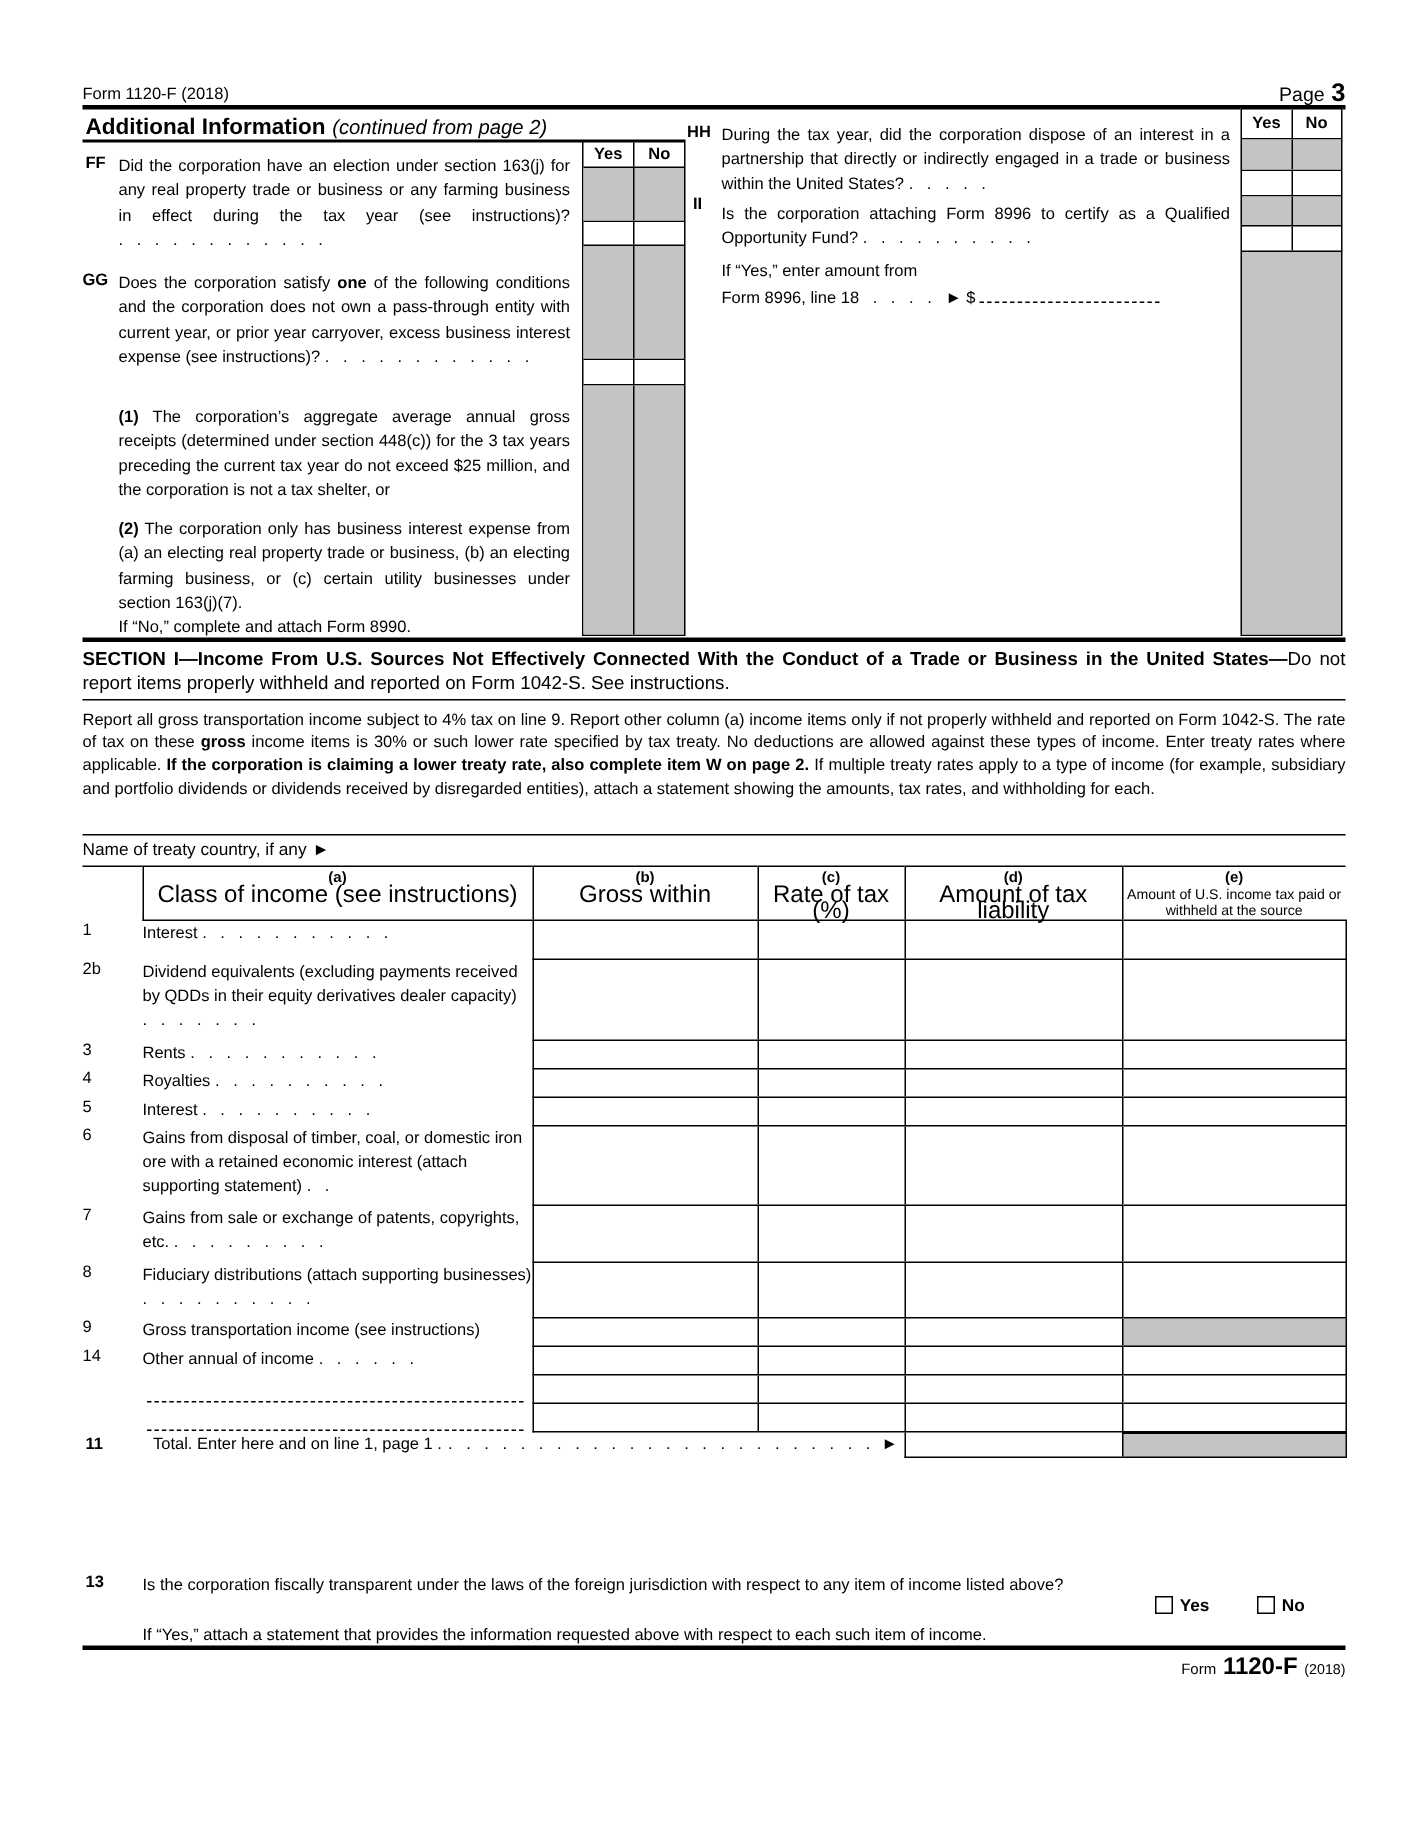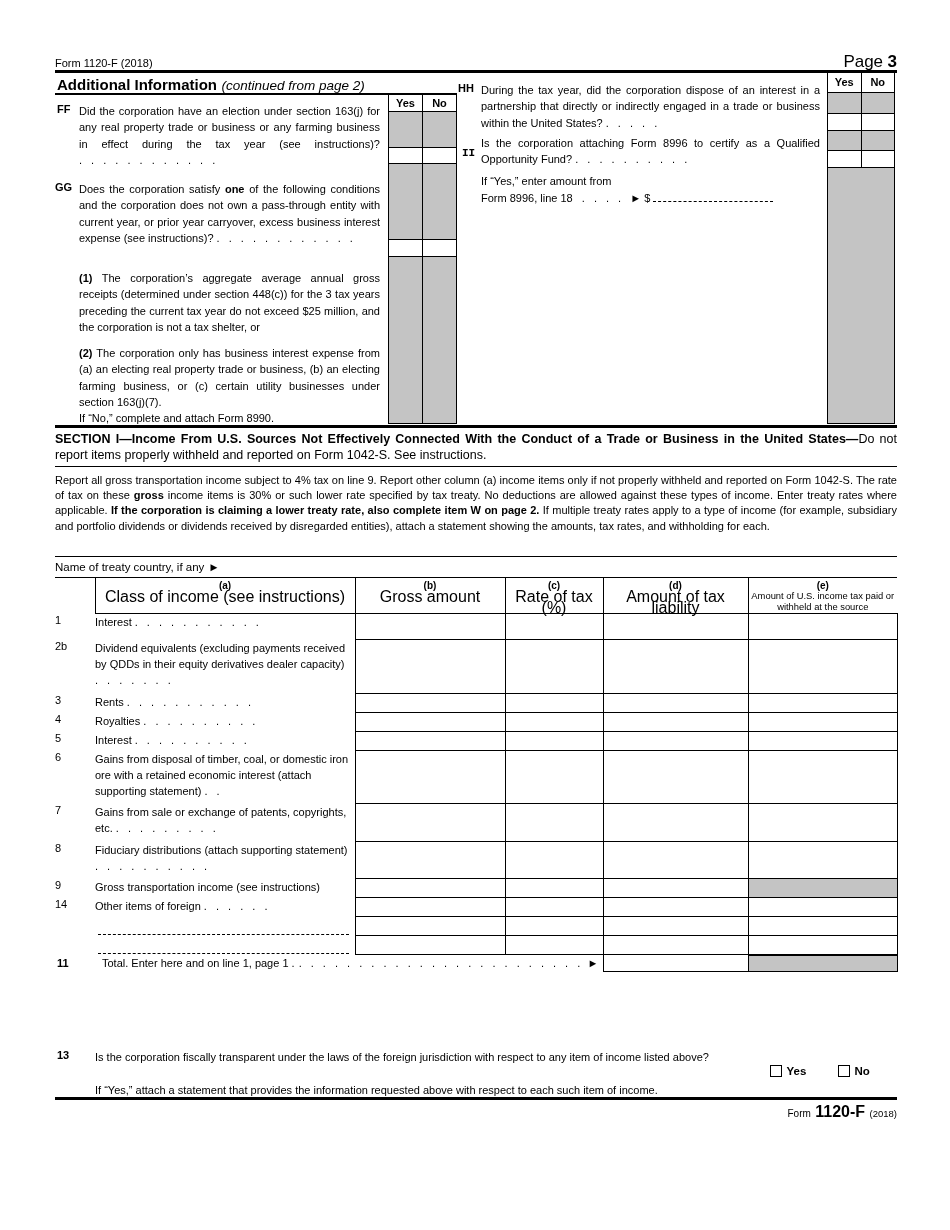--- a/index.html
+++ b/index.html
@@ -8,21 +8,21 @@
     width:950px; height:1230px; position:relative; overflow:hidden;
     font-family:"Liberation Sans", sans-serif; color:#000;
   }
   .abs { position:absolute; }
   .b { font-weight:bold; }
   .just { text-align:justify; }
   .dots { word-spacing:6px; white-space:nowrap; }
 
   
   .formid { font-size:11px; }
-  .pageno-word { font-size:17px; }
+  .pageno-word { font-size:13px; }
   .pageno-num { font-size:17px; font-weight:bold; }
   .rule-thick { background:#000; }
   .footer-form { font-size:10px; }
   .footer-num { font-size:16px; font-weight:bold; }
   .footer-year { font-size:9.5px; }
 
   
   .ai-title { font-size:15px; font-weight:bold; }
   .ai-sub { font-size:13.5px; font-style:italic; font-weight:normal; }
   .qnum { font-size:11px; font-weight:bold; }
@@ -124,21 +124,21 @@
     </div>
   <div class="yn-seg">
       <div class="yn-cell shade"></div>
       <div class="yn-cell shade"></div>
     </div>
 </div>
 
 <div class="abs qnum" style="left:458px; top:82px;">HH</div>
 <div class="abs qtext just" style="left:481px; top:82px; width:339px;"><span>During the tax year, did the corporation dispose of an interest in a partnership that directly or indirectly engaged in a trade or business within the United States?</span> <span class="dots">. . . . .</span></div>
 
-<div class="abs qnum" style="left:462px; top:147px;font-family:Liberation Mono, monospace;">II</div>
+<div class="abs qnum" style="left:462px; top:130px;">II</div>
 <div class="abs qtext just" style="left:481px; top:135px; width:339px;"><span>Is the corporation attaching Form 8996 to certify as a Qualified Opportunity Fund?</span> <span class="dots">. . . . . . . . . .</span></div>
 
 <div class="abs qtext" style="left:481px; top:173px; width:340px;">If “Yes,” enter amount from</div>
 <div class="abs qtext" style="left:481px; top:189px; width:340px;">
   <span>Form 8996, line 18</span>
   <span class="dots" style="padding:0 6px;">. . . .</span>
   <span class="b">►</span>
   <span>$</span>
   <span class="amount-dash" style="width:120px; height:13px;"></span>
 </div>
@@ -193,21 +193,21 @@
     </colgroup>
   <thead>
     <tr style="height:35px;">
         <th class="hnum"></th>
         <th class="hcol">
           <div class="tag">(a)</div>
           <div class="clab">Class of income (see instructions)</div>
         </th>
         <th class="hcol">
           <div class="tag">(b)</div>
-          <div class="clab">Gross amount</div>
+          <div class="clab">Gross within</div>
         </th>
         <th class="hcol">
           <div class="tag">(c)</div>
           <div class="clab">Rate of tax (%)</div>
         </th>
         <th class="hcol">
           <div class="tag">(d)</div>
           <div class="clab">Amount of tax liability</div>
         </th>
         <th class="hcol he ecell">
@@ -268,37 +268,37 @@
       <tr style="height: 38px;">
         <td class="num">7</td>
         <td class="lab"><span>Gains from sale or exchange of patents, copyrights, etc.</span> <span class="dots">. . . . . . . . .</span></td>
         <td class="cell"></td>
         <td class="cell"></td>
         <td class="cell"></td>
         <td class="cell ecell"></td>
       </tr>
       <tr style="height: 37px;">
         <td class="num">8</td>
-        <td class="lab"><span>Fiduciary distributions (attach supporting statement)</span> <span class="dots">. . . . . . . . . .</span></td>
+        <td class="lab"><span>Fiduciary distributions (attach supporting businesses)</span> <span class="dots">. . . . . . . . . .</span></td>
         <td class="cell"></td>
         <td class="cell"></td>
         <td class="cell"></td>
         <td class="cell ecell"></td>
       </tr>
       <tr style="height: 19px;">
         <td class="num">9</td>
         <td class="lab"><span>Gross transportation income (see instructions)</span></td>
         <td class="cell"></td>
         <td class="cell"></td>
         <td class="cell"></td>
         <td class="cell ecell gray"></td>
       </tr>
       <tr style="height: 19px;">
         <td class="num">14</td>
-        <td class="lab"><span>Other items of foreign</span> <span class="dots">. . . . . .</span></td>
+        <td class="lab"><span>Other annual of income</span> <span class="dots">. . . . . .</span></td>
         <td class="cell"></td>
         <td class="cell"></td>
         <td class="cell"></td>
         <td class="cell ecell"></td>
       </tr>
       <tr style="height: 19px;">
         <td class="num"></td>
         <td class="lab wl">
           <div class="dashline"></div>
         </td>

